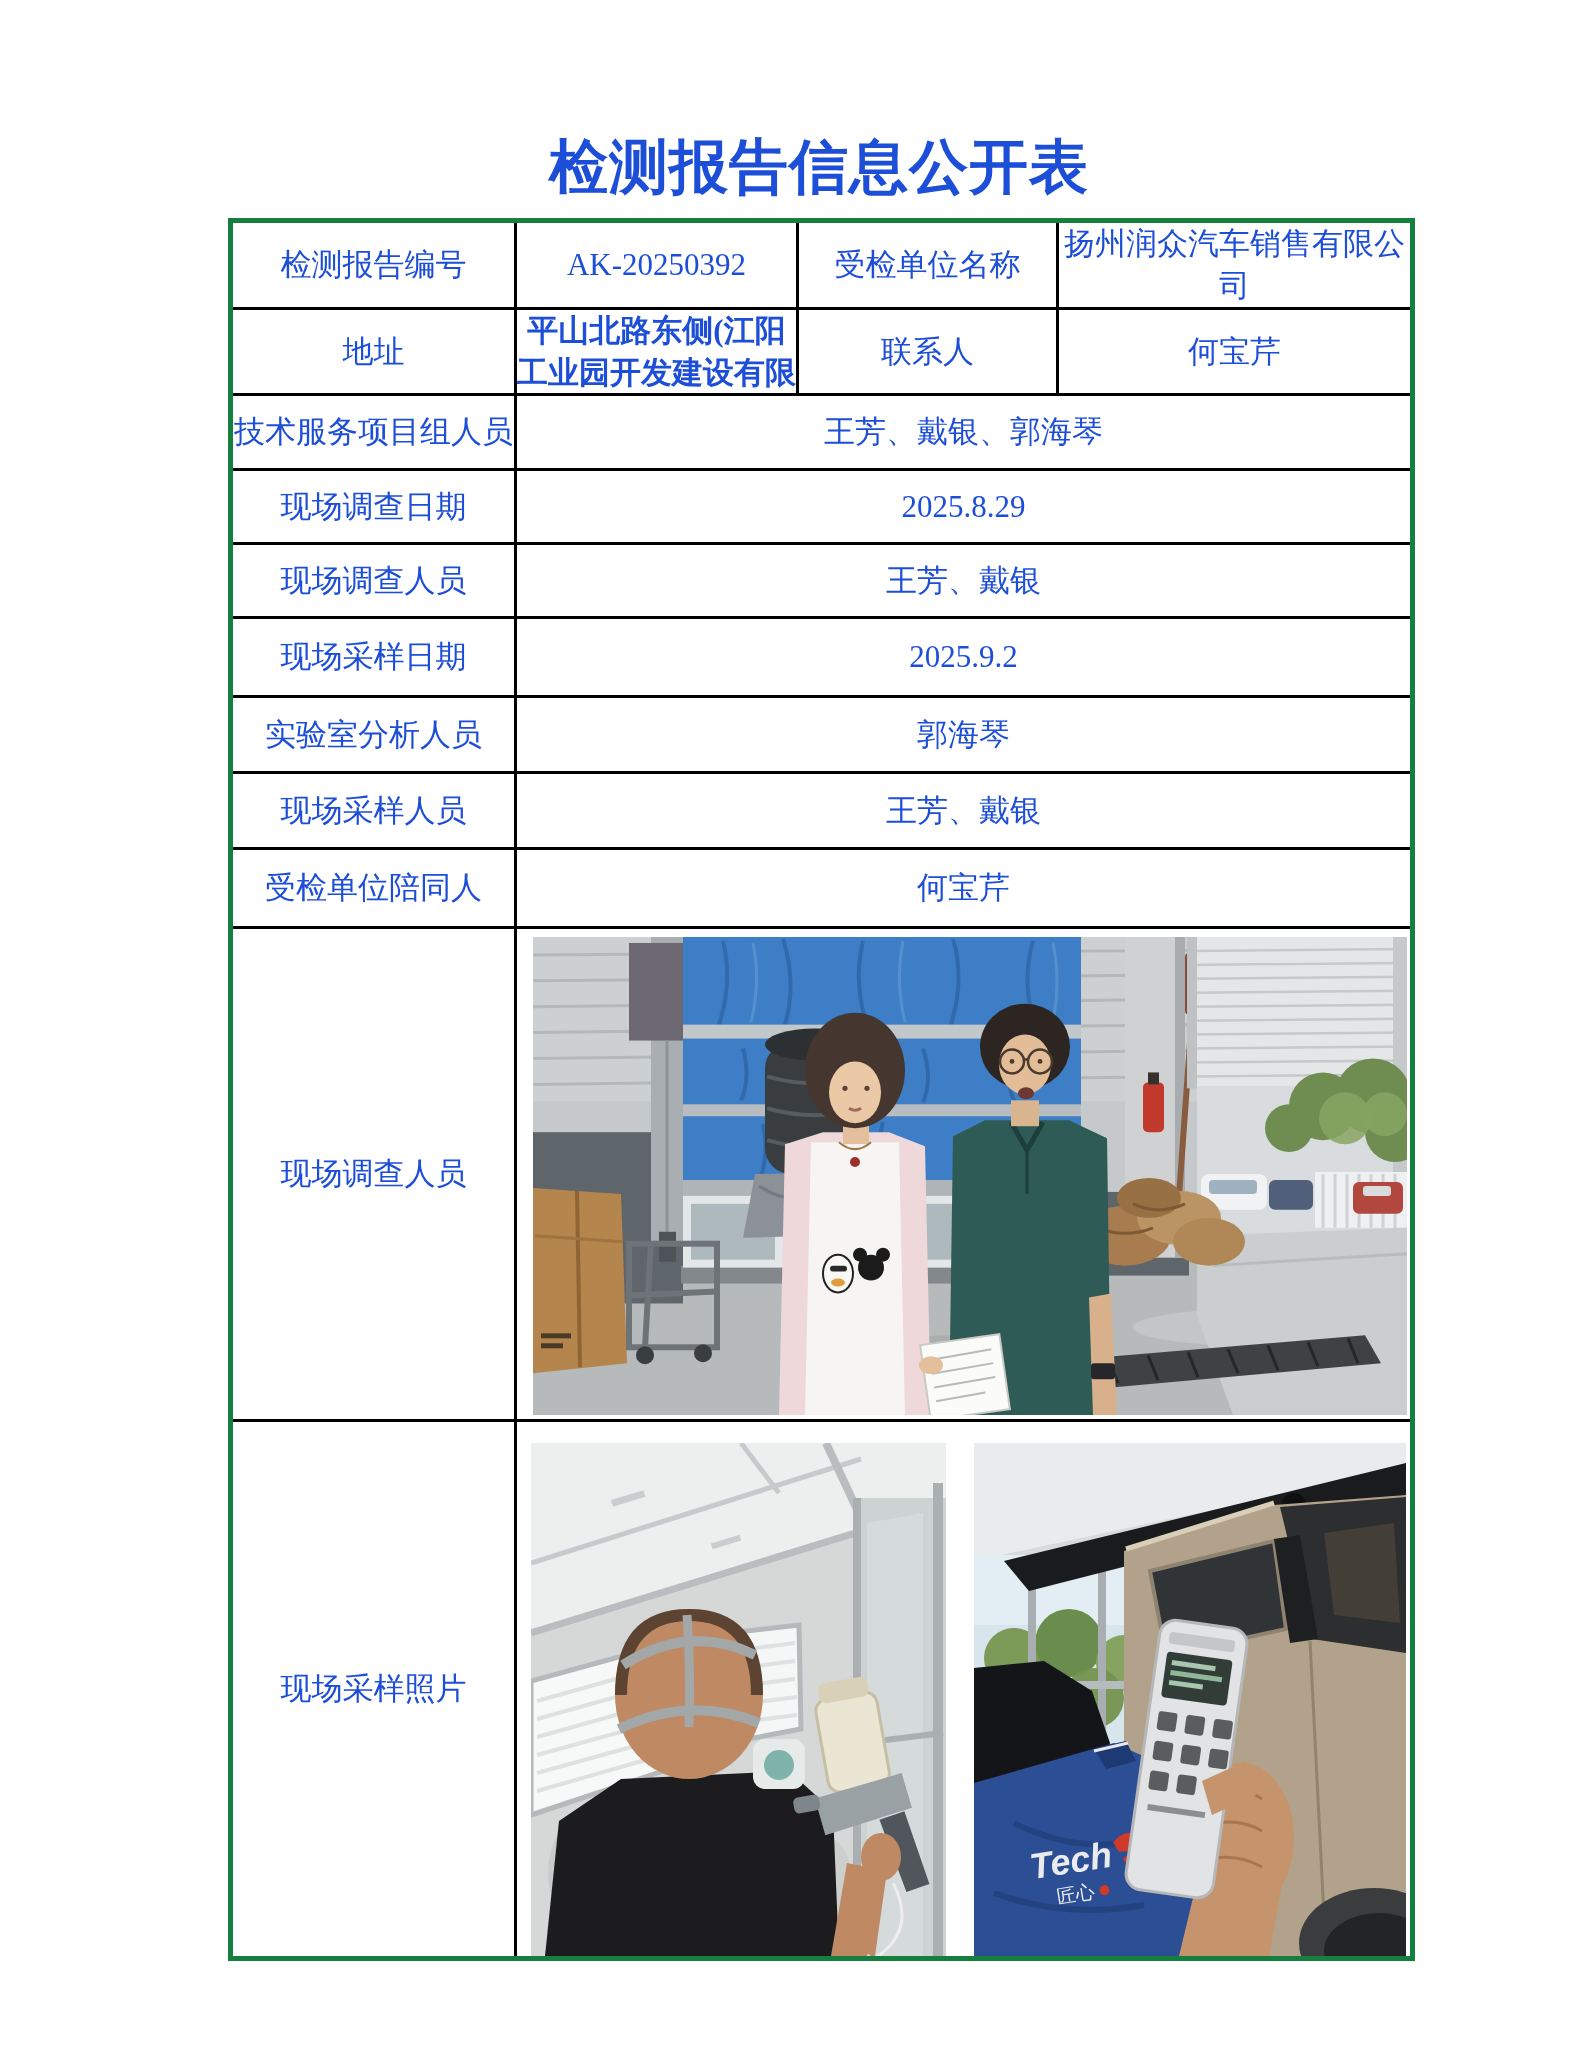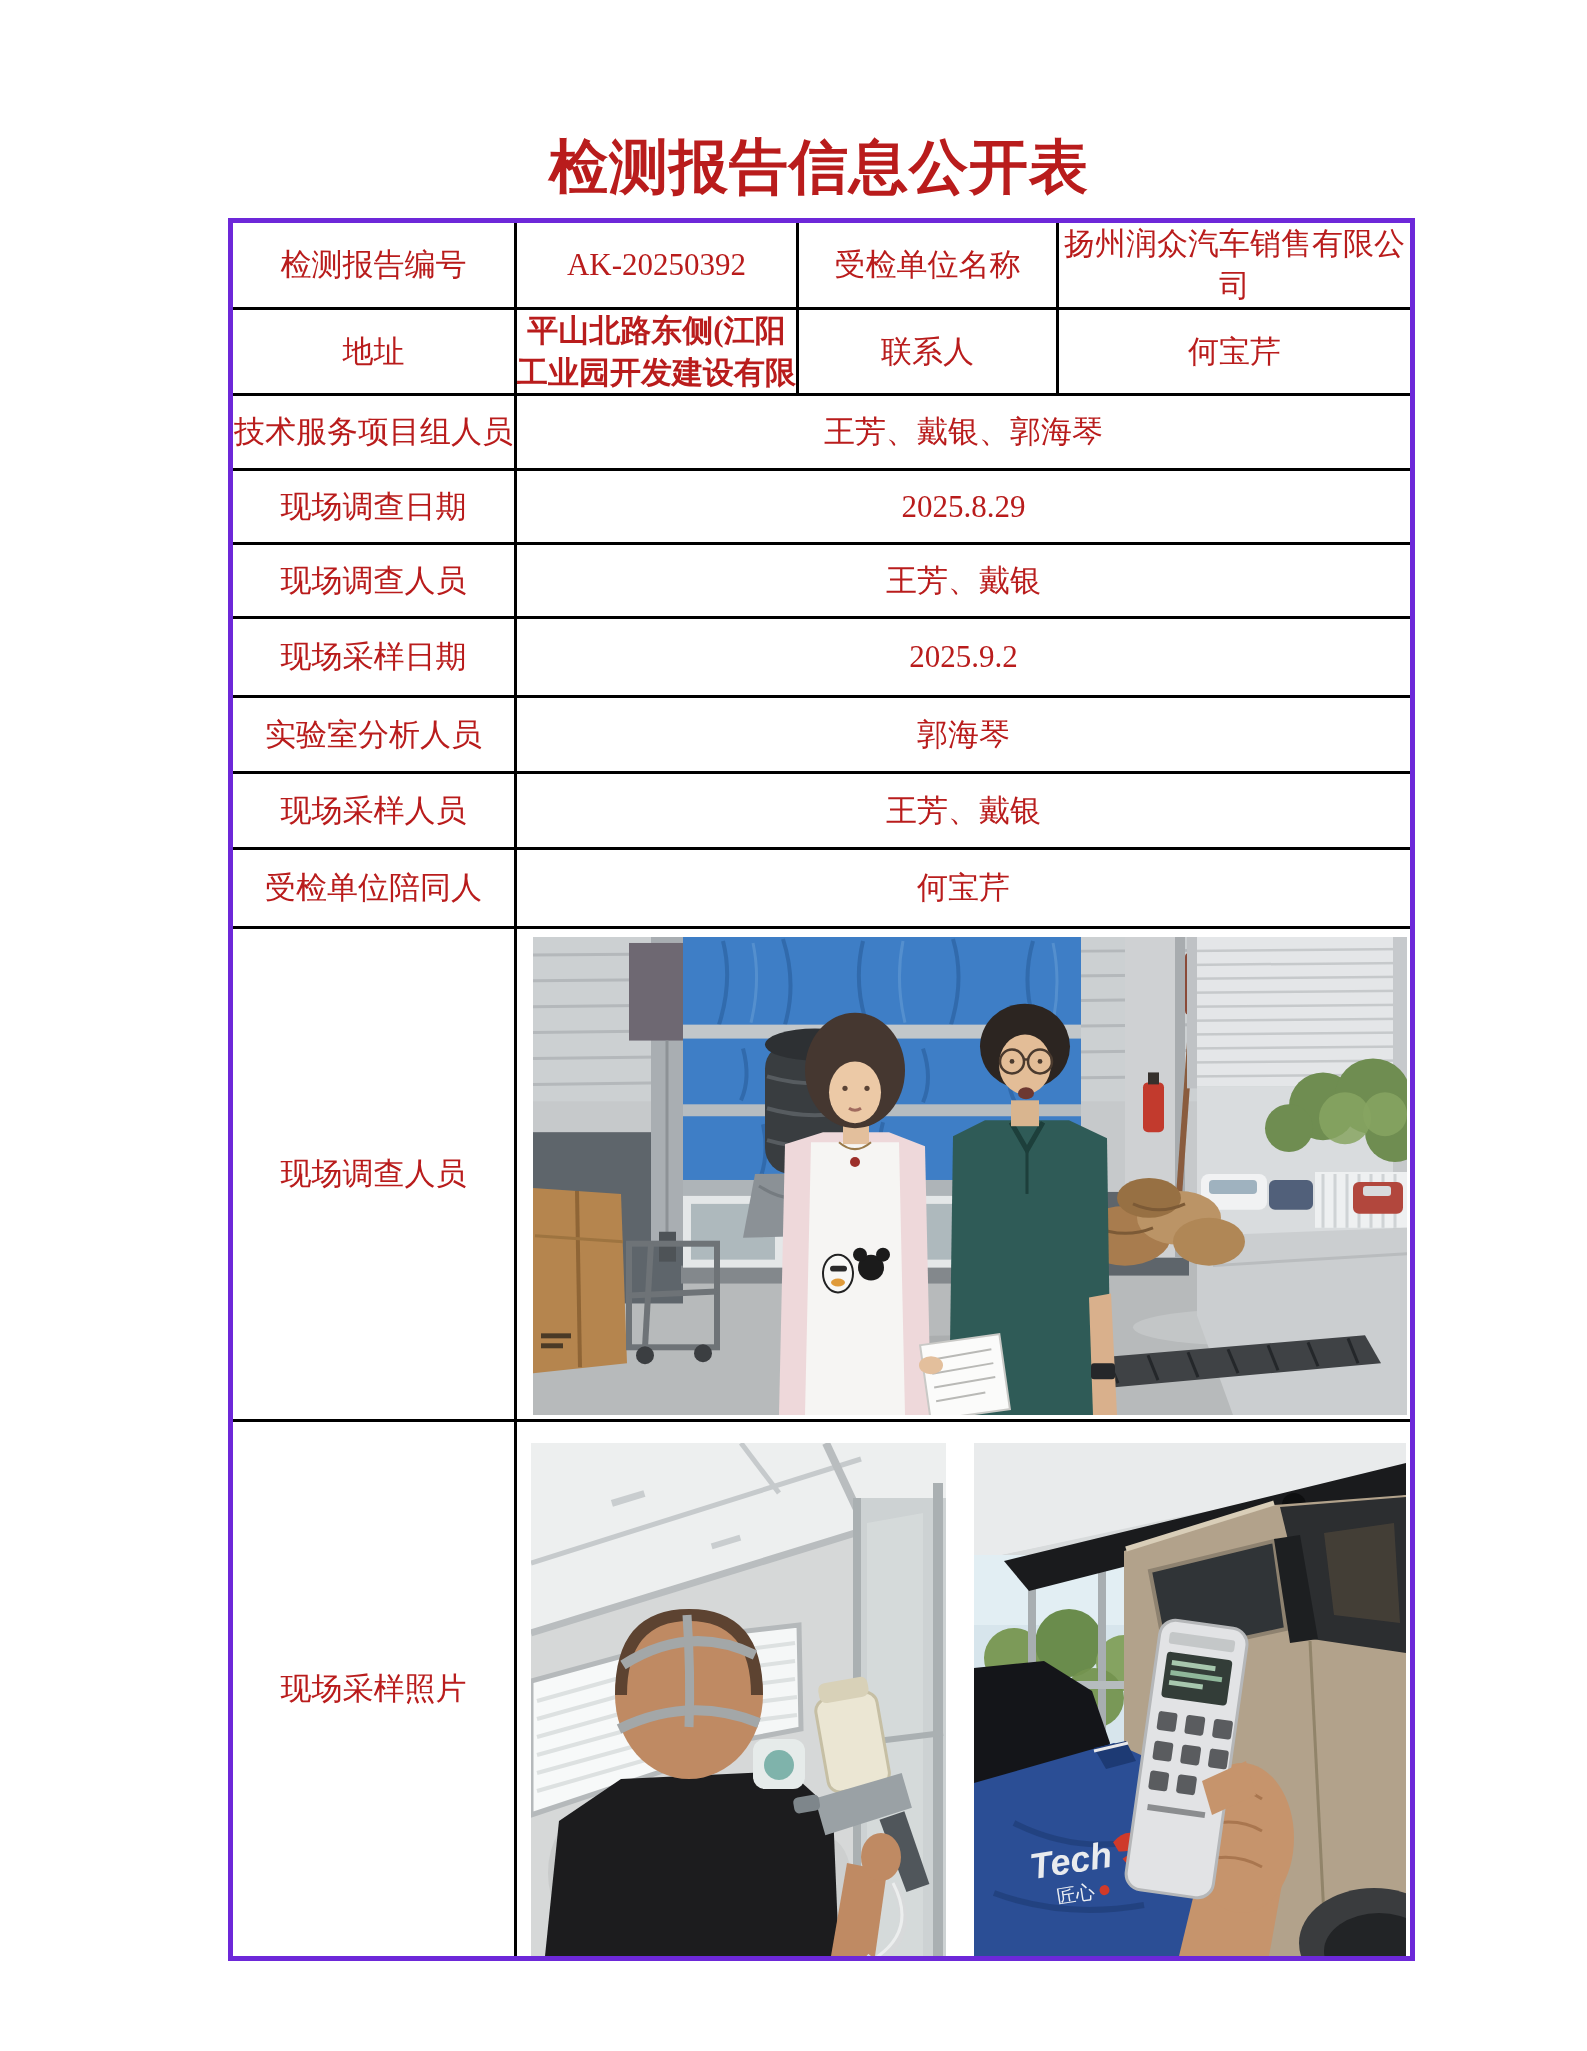--- a/index.html
+++ b/index.html
@@ -1,21 +1,21 @@
 <!DOCTYPE html>
 <html><head>
 <meta charset="utf-8">
 <style>
   html,body{margin:0;padding:0;background:#ffffff;}
   .page{position:relative;width:1587px;height:2051px;background:#ffffff;overflow:hidden;
-        font-family:"Liberation Serif",serif;color:#b91c1c;}
+        font-family:"Liberation Serif",serif;color:#1d4ed8;}
   .title{position:absolute;left:228px;top:128px;width:1182px;margin:0;text-align:center;
          font-size:59px;font-weight:700;letter-spacing:1px;font-family:"Liberation Serif",serif;}
   table.report{position:absolute;left:228px;top:218px;width:1182px;border-collapse:collapse;
-               table-layout:fixed;border:5px solid #6d28d9;}
+               table-layout:fixed;border:5px solid #15803d;}
   table.report td{border:3px solid #000;text-align:center;vertical-align:middle;
                   font-size:31px;line-height:1.35;padding:0;overflow:hidden;}
   td.addr{font-size:30px;line-height:1.45;padding:0 4px;font-weight:bold;}
   td.wrapcell{font-size:30px;line-height:1.35;padding:0 2px;}
   .sans{font-family:Liberation Serif, serif;font-size:30px;}
   td.photocell{position:relative;}
   .photo{position:absolute;overflow:hidden;background:#c6c9cb;}
   .photo svg{display:block;width:100%;height:100%;}
   #photo-survey{left:16px;top:8px;width:874px;height:478px;}
   #photo-samp-1{left:14px;top:21px;width:415px;height:513px;}

